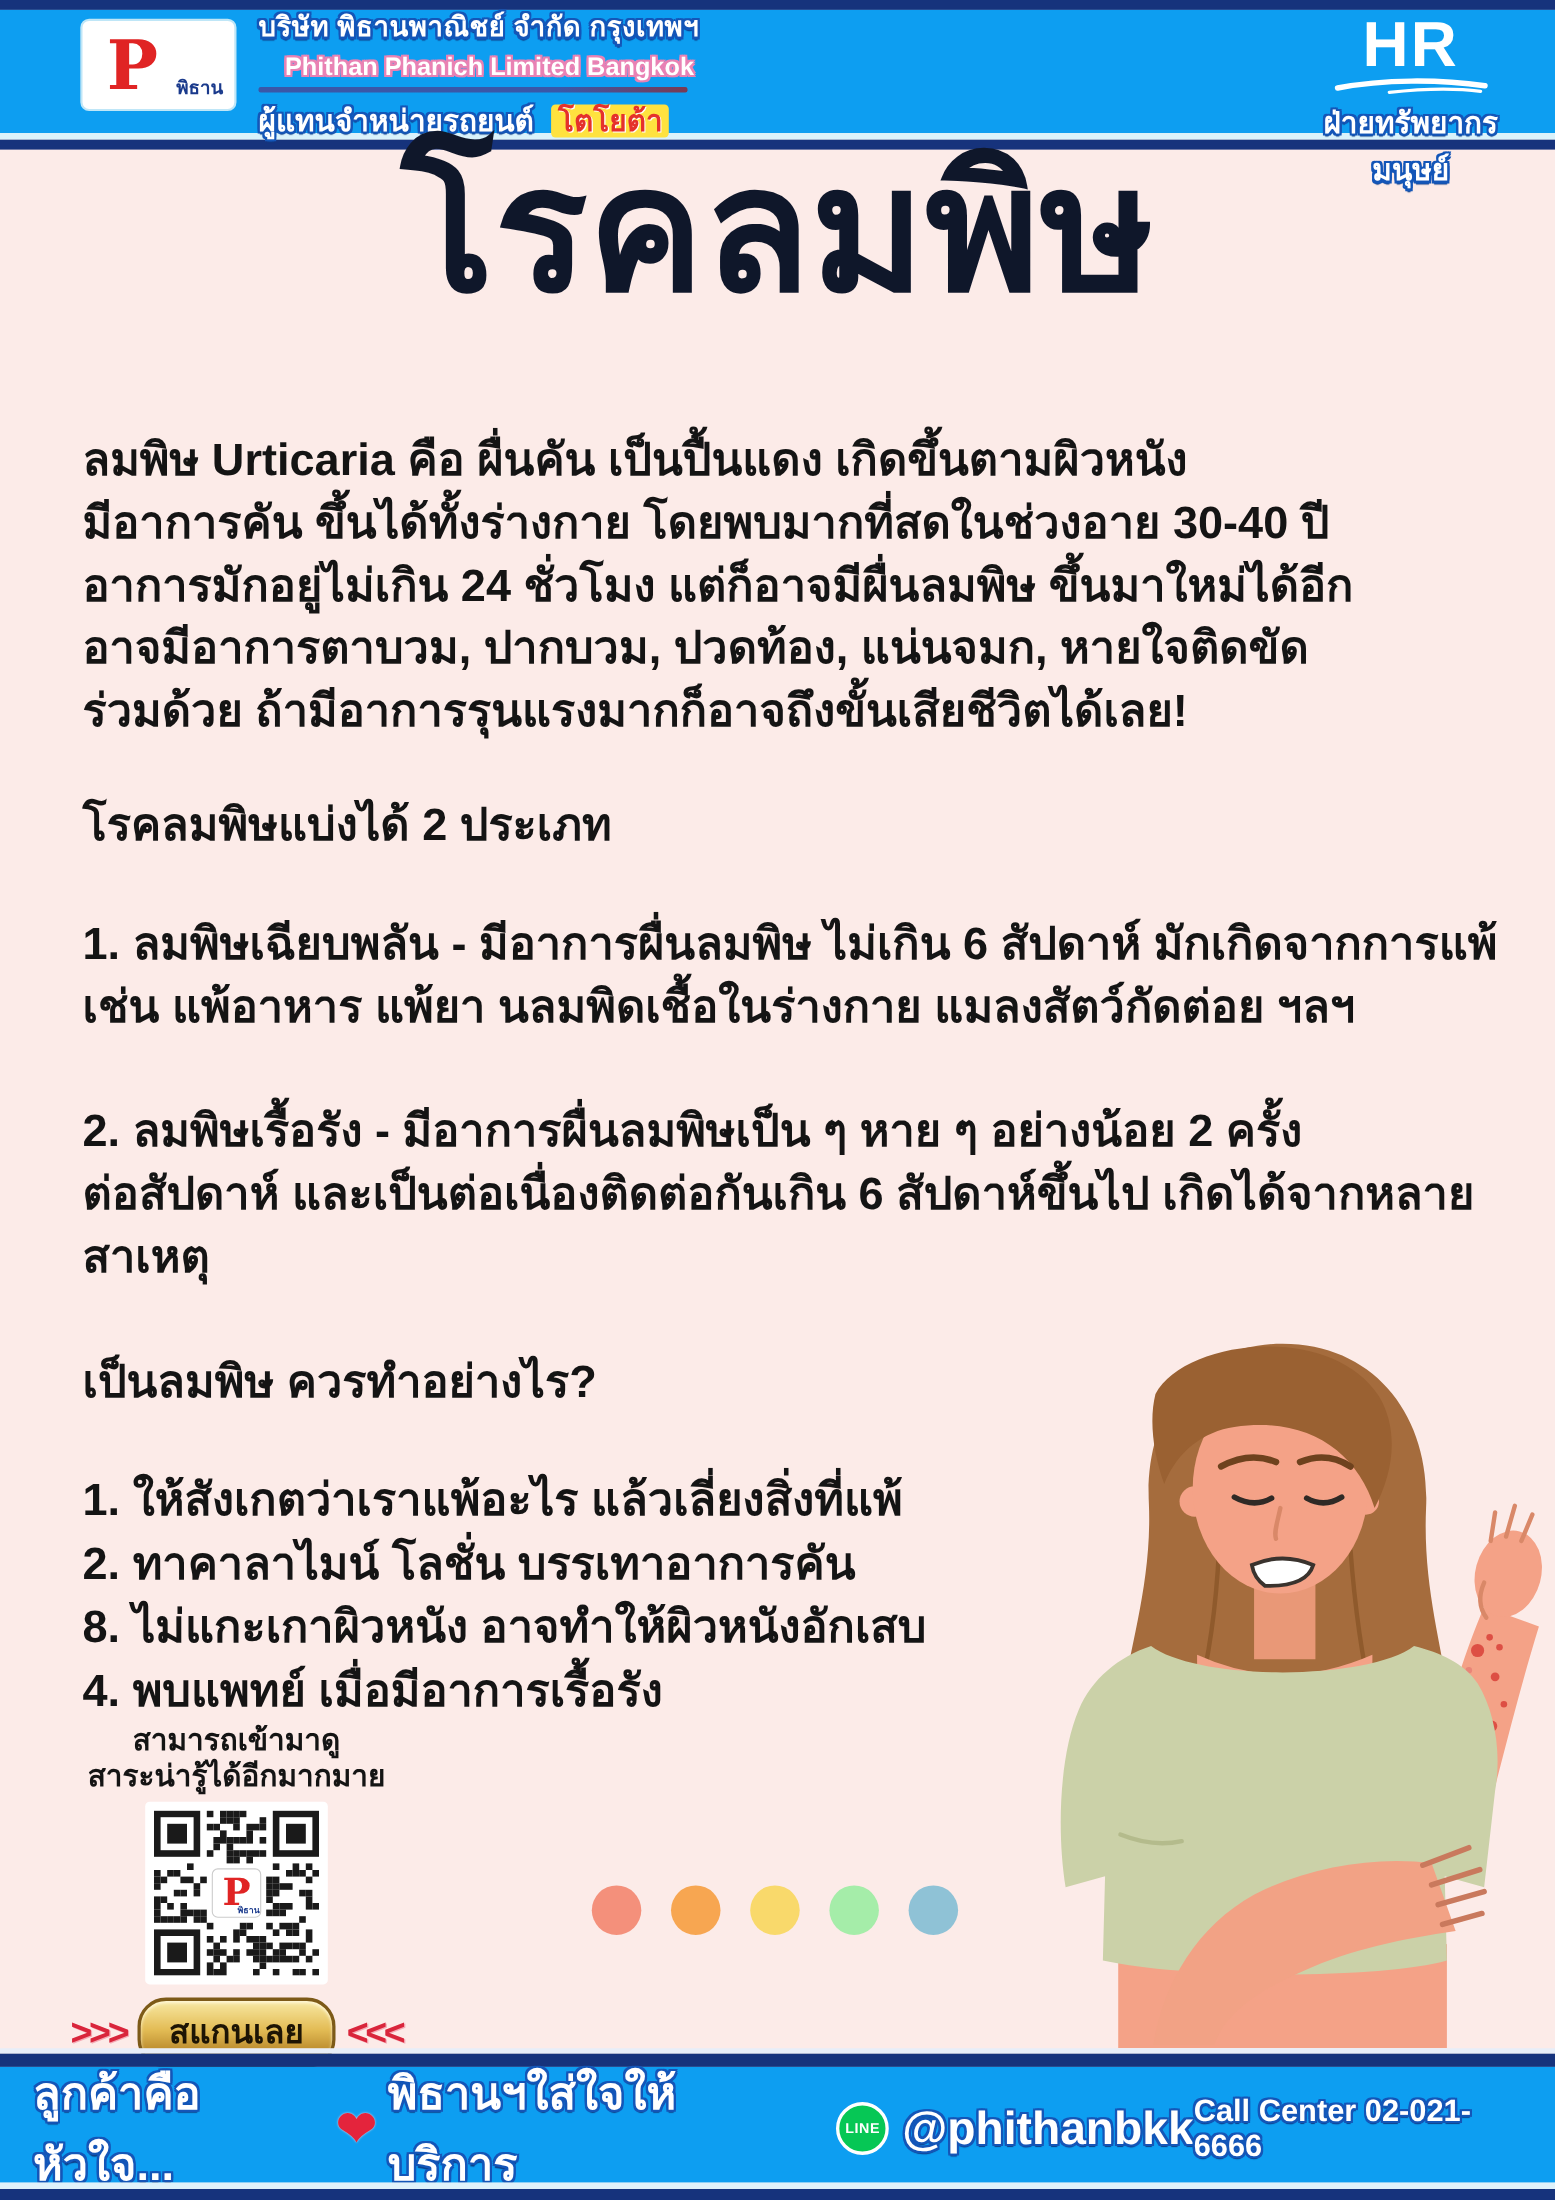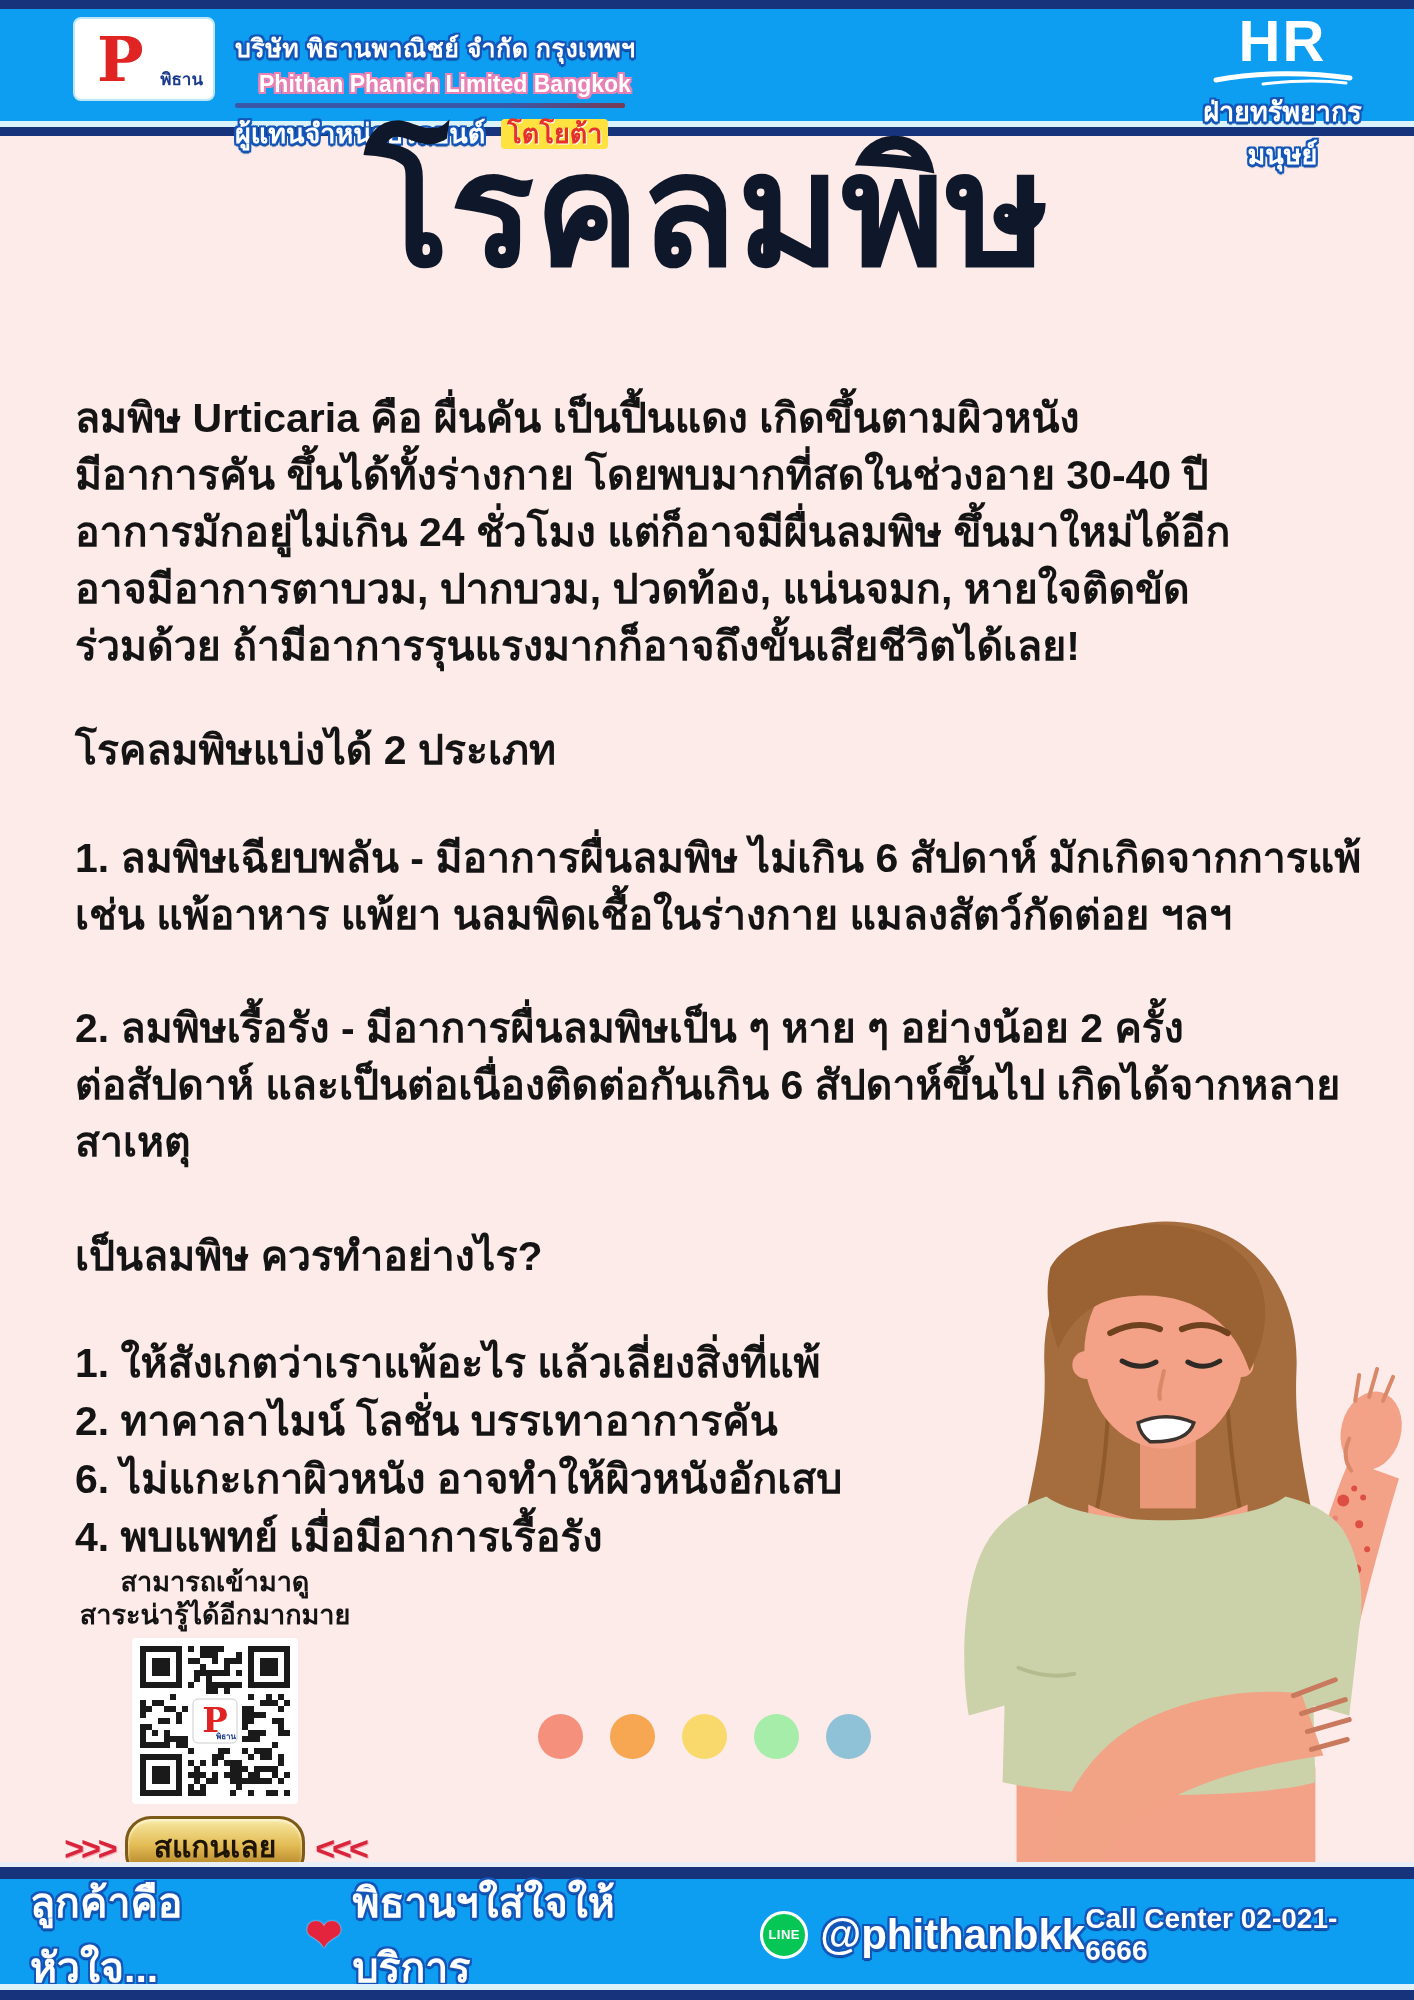--- a/index.html
+++ b/index.html
@@ -18,21 +18,21 @@
   .logo-box {
     position:absolute; left:73px; top:17px; width:142px; height:84px;
     background:#ffffff; border:2px solid #bfe6f7; border-radius:8px;
   }
   .logo-p {
     position:absolute; left:22px; top:2px; font-family:"DejaVu Serif", serif;
     font-weight:900; font-size:62px; color:#e02424; line-height:78px;
   }
   .logo-sub { position:absolute; right:10px; bottom:7px; font-size:17px; font-weight:bold; color:#1a3a8c; }
 
-  .company { position:absolute; left:235px; top:28px; }
+  .company { position:absolute; left:235px; top:4px; }
   .ow-blue { color:#ffffff; text-shadow:2px 0 0 #1456b8,-2px 0 0 #1456b8,0 2px 0 #1456b8,0 -2px 0 #1456b8,2px 2px 0 #1456b8,-2px 2px 0 #1456b8,2px -2px 0 #1456b8,-2px -2px 0 #1456b8,0 3px 1px #0e3d85; }
   .ow-pink { color:#ffffff; text-shadow:2px 0 0 #e982b4,-2px 0 0 #e982b4,0 2px 0 #e982b4,0 -2px 0 #e982b4,2px 2px 0 #e982b4,-2px 2px 0 #e982b4,2px -2px 0 #e982b4,-2px -2px 0 #e982b4; }
   .company-th { font-size:25px; font-weight:800; letter-spacing:.5px; }
   .company-en { font-size:23px; font-weight:800; margin-top:3px;padding-left:24px; }
   .company-divider { width:390px; height:5px; margin:5px 0 4px 0; background:linear-gradient(90deg,#3a57a8 70%,#7a3a52); border-radius:2px; }
   .dealer-line { font-size:27px; font-weight:800; }
   .dealer-brand { background:#ffe23f; color:#e5312b; text-shadow:1px 1px 0 #ffffff; padding:0 6px; border-radius:4px; margin-left:16px; }
 
   .hr-block { position:absolute; left:1175px; top:12px; width:215px; text-align:center; }
   .hr-label { font-size:58px; font-weight:800; color:#ffffff; line-height:58px; letter-spacing:2px; }
@@ -142,21 +142,21 @@
   <div class="para item2">
     <div>2. ลมพิษเรื้อรัง - มีอาการผื่นลมพิษเป็น ๆ หาย ๆ อย่างน้อย 2 ครั้ง</div>
     <div>ต่อสัปดาห์ และเป็นต่อเนื่องติดต่อกันเกิน 6 สัปดาห์ขึ้นไป เกิดได้จากหลาย</div>
     <div>สาเหตุ</div>
   </div>
 
   <div class="para advice-heading">เป็นลมพิษ ควรทำอย่างไร?</div>
   <div class="para steps">
     <div>1. ให้สังเกตว่าเราแพ้อะไร แล้วเลี่ยงสิ่งที่แพ้</div>
     <div>2. ทาคาลาไมน์ โลชั่น บรรเทาอาการคัน</div>
-    <div>6. ไม่แกะเกาผิวหนัง อาจทำให้ผิวหนังอักเสบ</div>
+    <div>8. ไม่แกะเกาผิวหนัง อาจทำให้ผิวหนังอักเสบ</div>
     <div>4. พบแพทย์ เมื่อมีอาการเรื้อรัง</div>
   </div>
 
   <div class="qr-block">
     <div class="qr-caption">สามารถเข้ามาดู</div>
     <div class="qr-caption">สาระน่ารู้ได้อีกมากมาย</div>
     <div class="qr-frame">
       <svg id="qr-svg" width="150" height="150" viewBox="0 0 150 150">
         <rect x="0" y="0" width="150" height="150" fill="#ffffff"></rect>
         <g id="qr-modules" fill="#1a1a1a">

